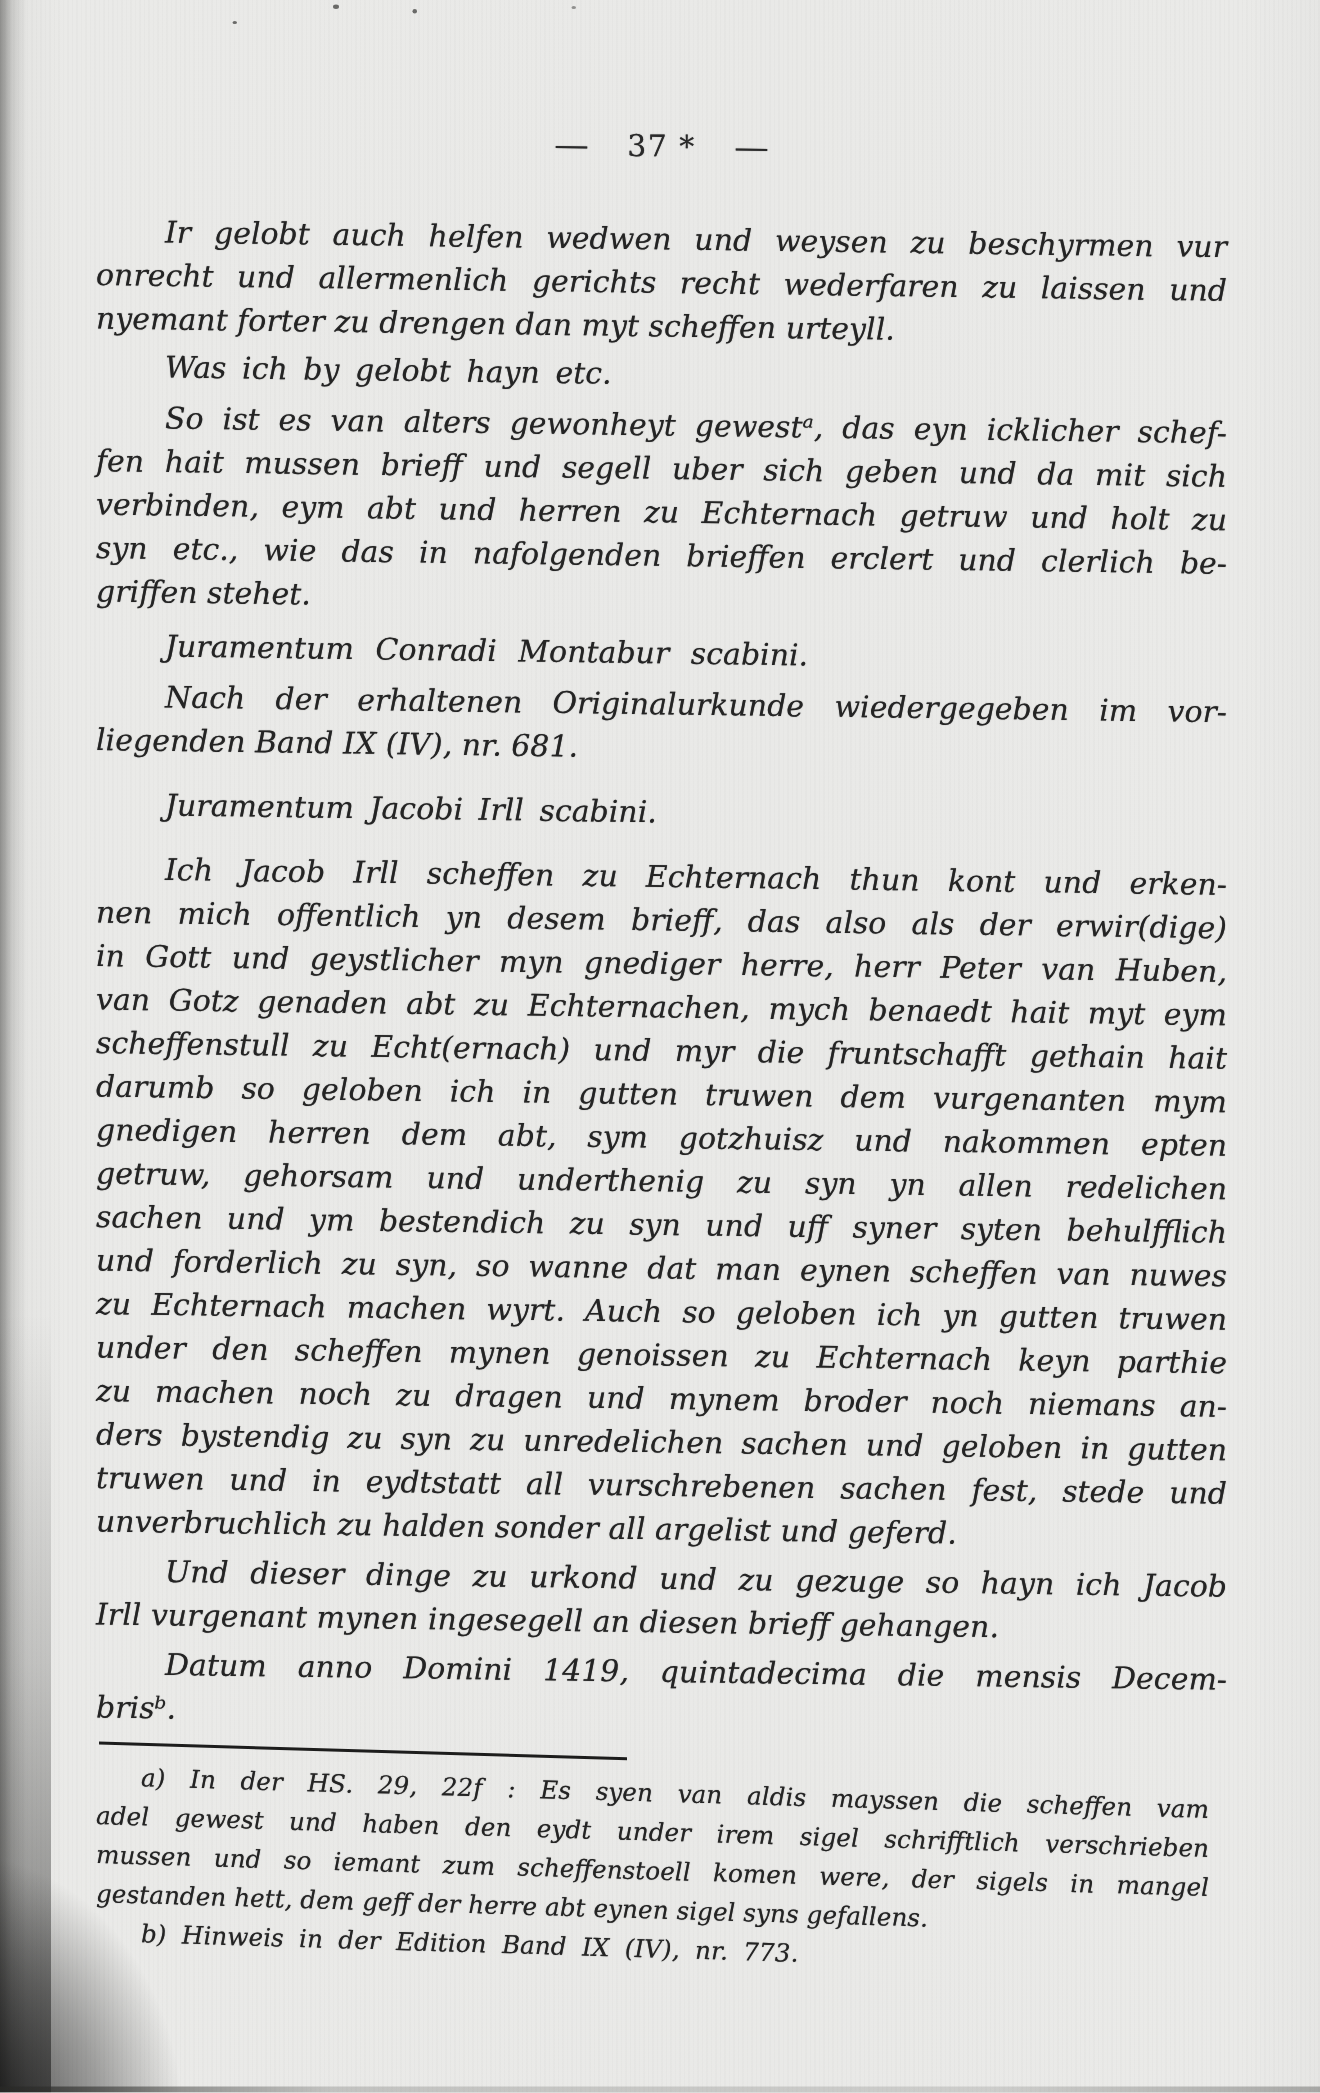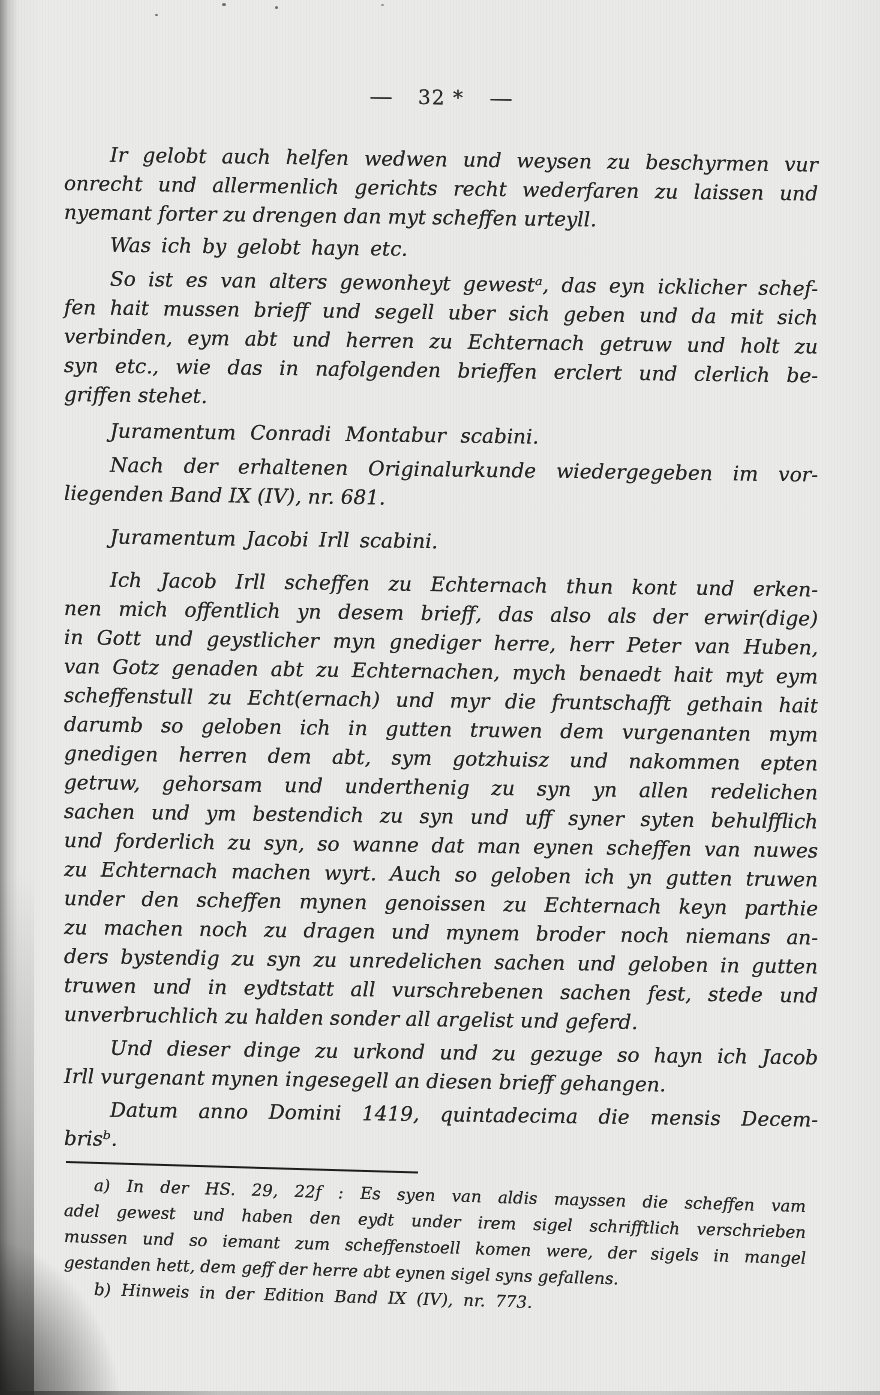--- a/index.html
+++ b/index.html
@@ -112,21 +112,21 @@
   <div class="edge-bottom"></div>
   <div class="speck s1"></div>
   <div class="speck s2"></div>
   <div class="speck s3"></div>
   <div class="speck s4"></div>
 
   <div class="sheet">
 
     <div class="page-header">
       <span class="dash">—</span>
-      <span>32 *</span>
+      <span>37 *</span>
       <span class="dash">—</span>
     </div>
 
     <div class="body-text">
         <div class="para">
           <div class="line first full">Ir gelobt auch helfen wedwen und weysen zu beschyrmen vur</div>
           <div class="line full">onrecht und allermenlich gerichts recht wederfaren zu laissen und</div>
           <div class="line last">nyemant forter zu drengen dan myt scheffen urteyll.</div>
         </div>
         <div class="para">

